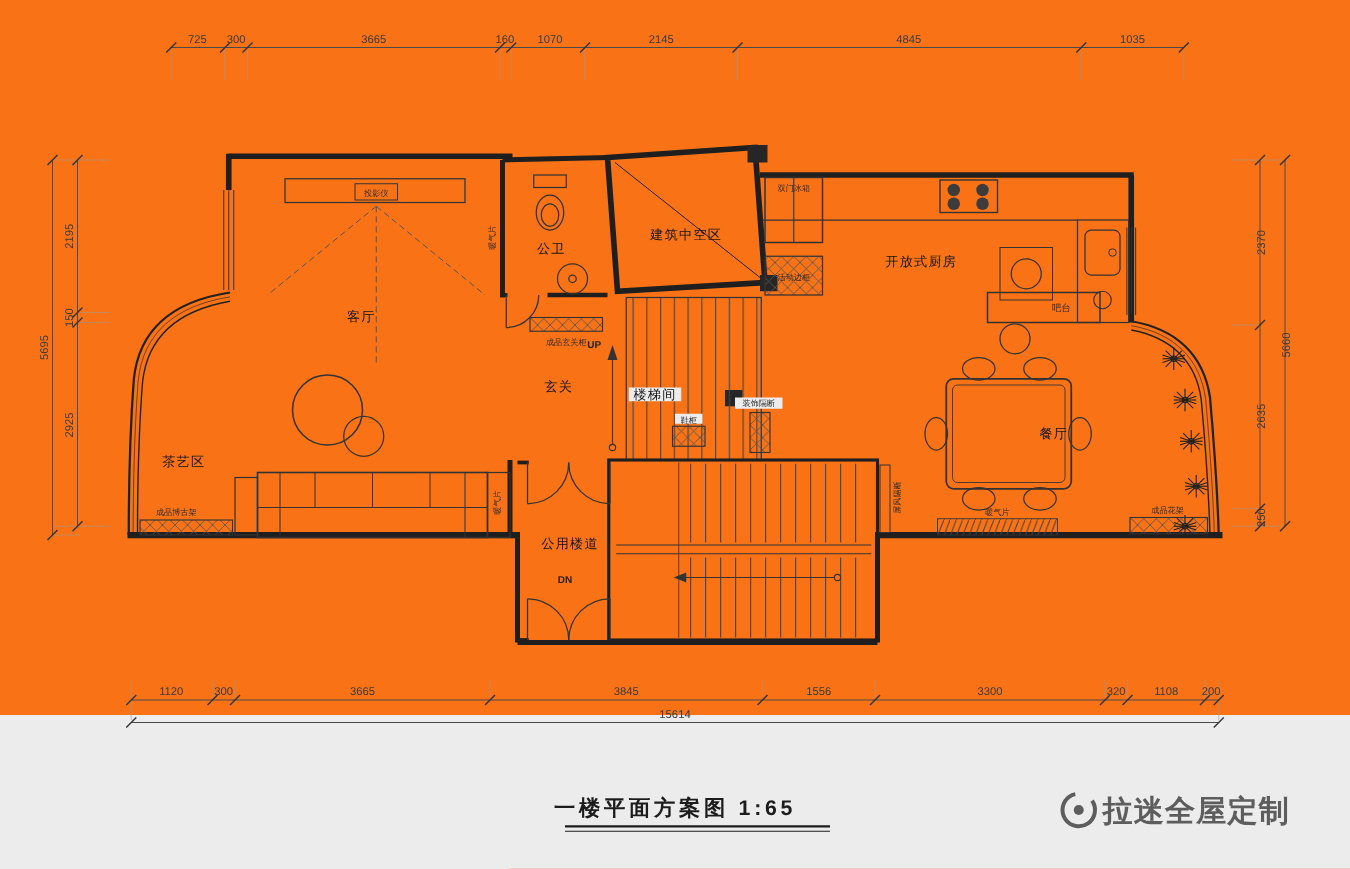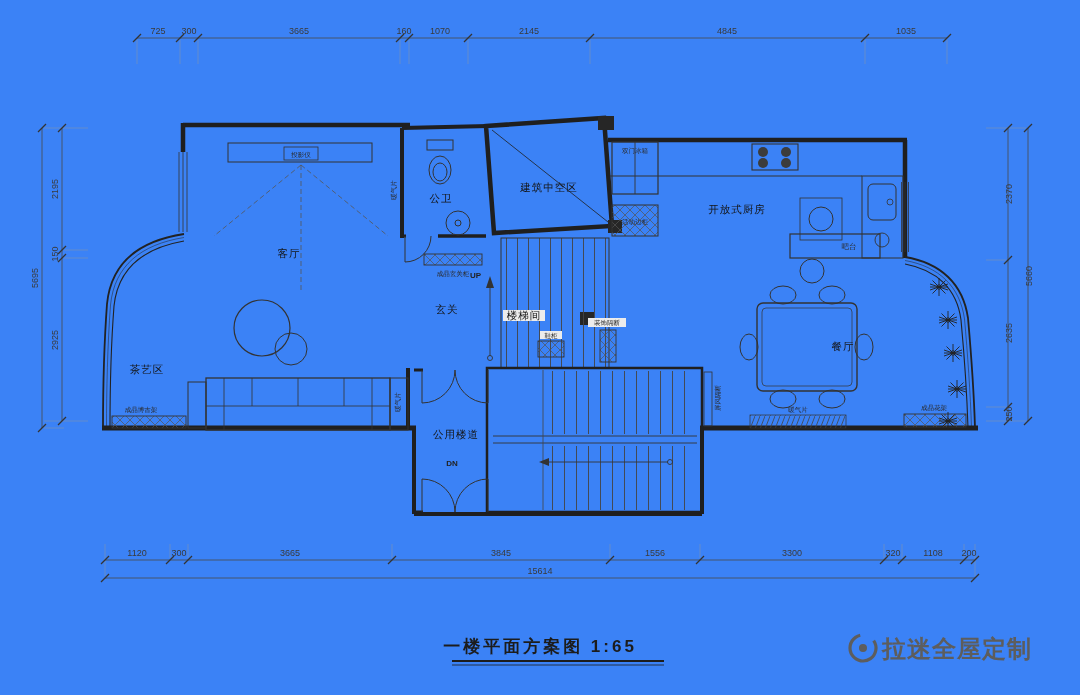--- a/index.html
+++ b/index.html
@@ -1,17 +1,17 @@
 <!DOCTYPE html>
 <html><head>
 <meta charset="utf-8">
 <style>
   html,body{margin:0;padding:0;}
   body{width:1080px;height:695px;background:#ececec;font-family:"Liberation Sans",sans-serif;overflow:hidden;}
-  #canvas{width:1080px;height:695px;position:relative;background:#3b82f6;}
+  #canvas{width:1080px;height:572px;position:relative;background:#f97316;}
   svg{display:block;}
   text{font-family:"Liberation Sans",sans-serif;fill:#2e2e2e;}
   .dim{font-size:9px;fill:#3a3a3a;}
   .room{font-size:10.5px;fill:#141414;letter-spacing:1px;}
   .tiny{font-size:6.5px;fill:#2a2a2a;}
   .updn{font-size:8px;font-weight:bold;fill:#222;}
   .title-text{font-size:17px;font-weight:bold;fill:#1c1c1c;letter-spacing:3px;}
   .brand-text{font-size:24px;font-weight:bold;fill:#5d5d5d;letter-spacing:1px;}
   .thinline{stroke:#333;stroke-width:0.9;fill:none;}
 </style>

